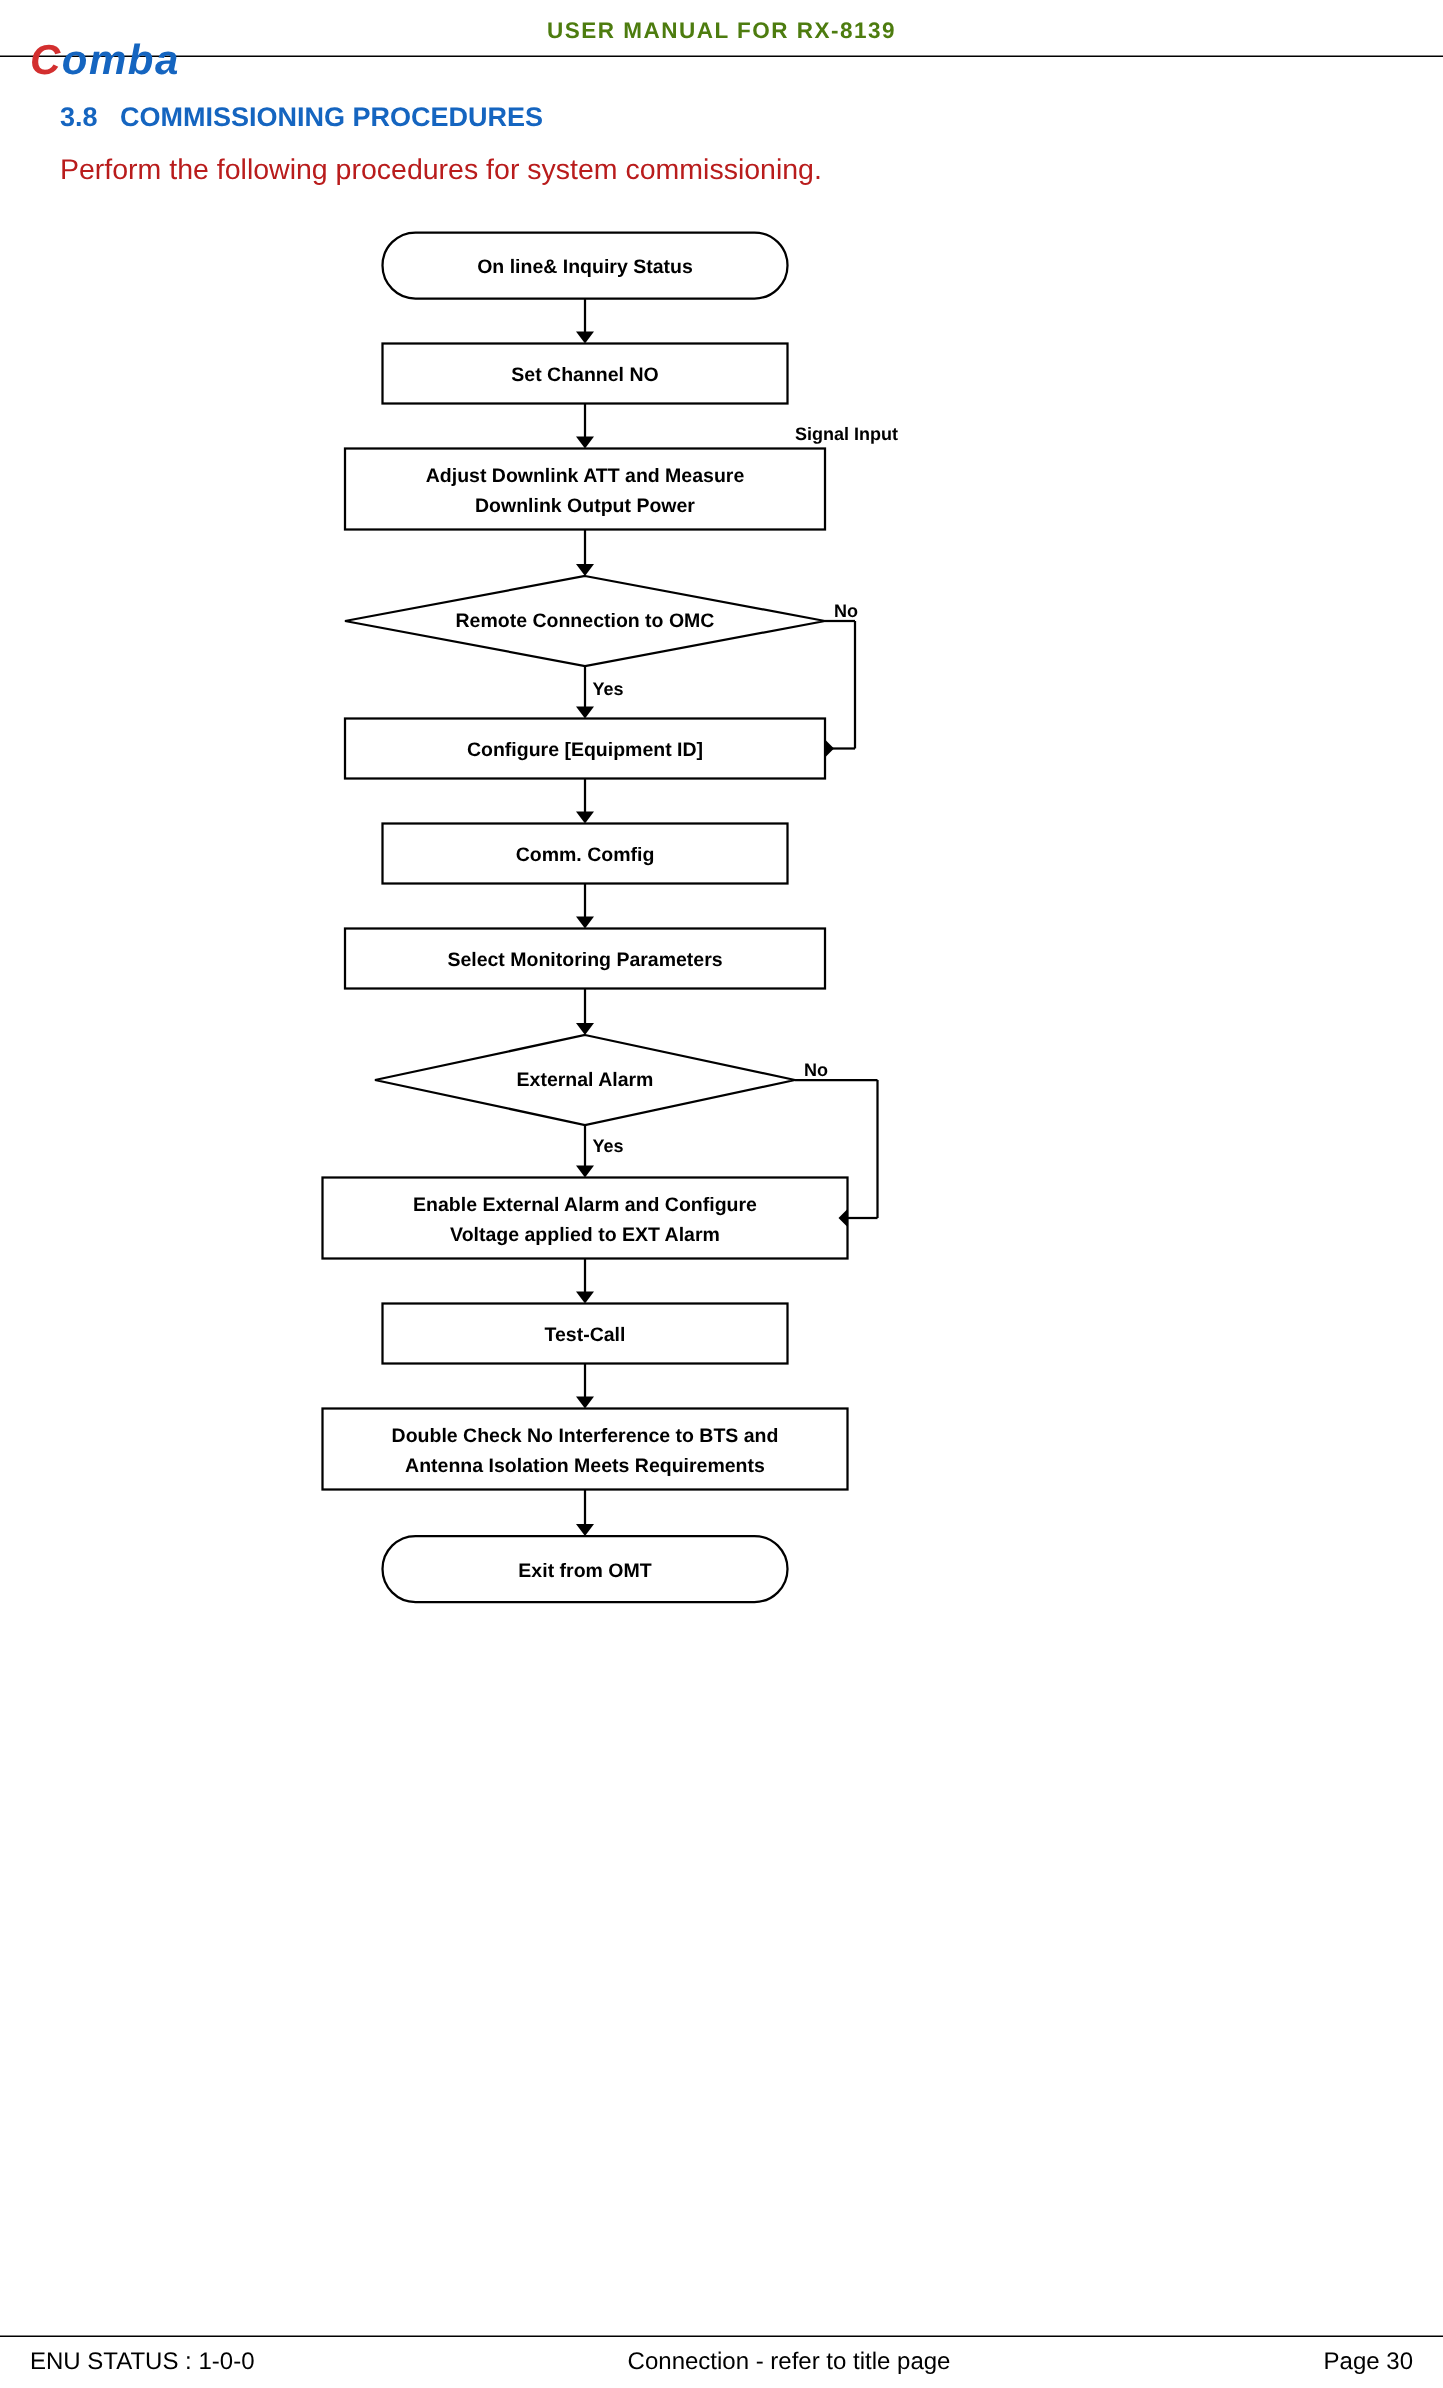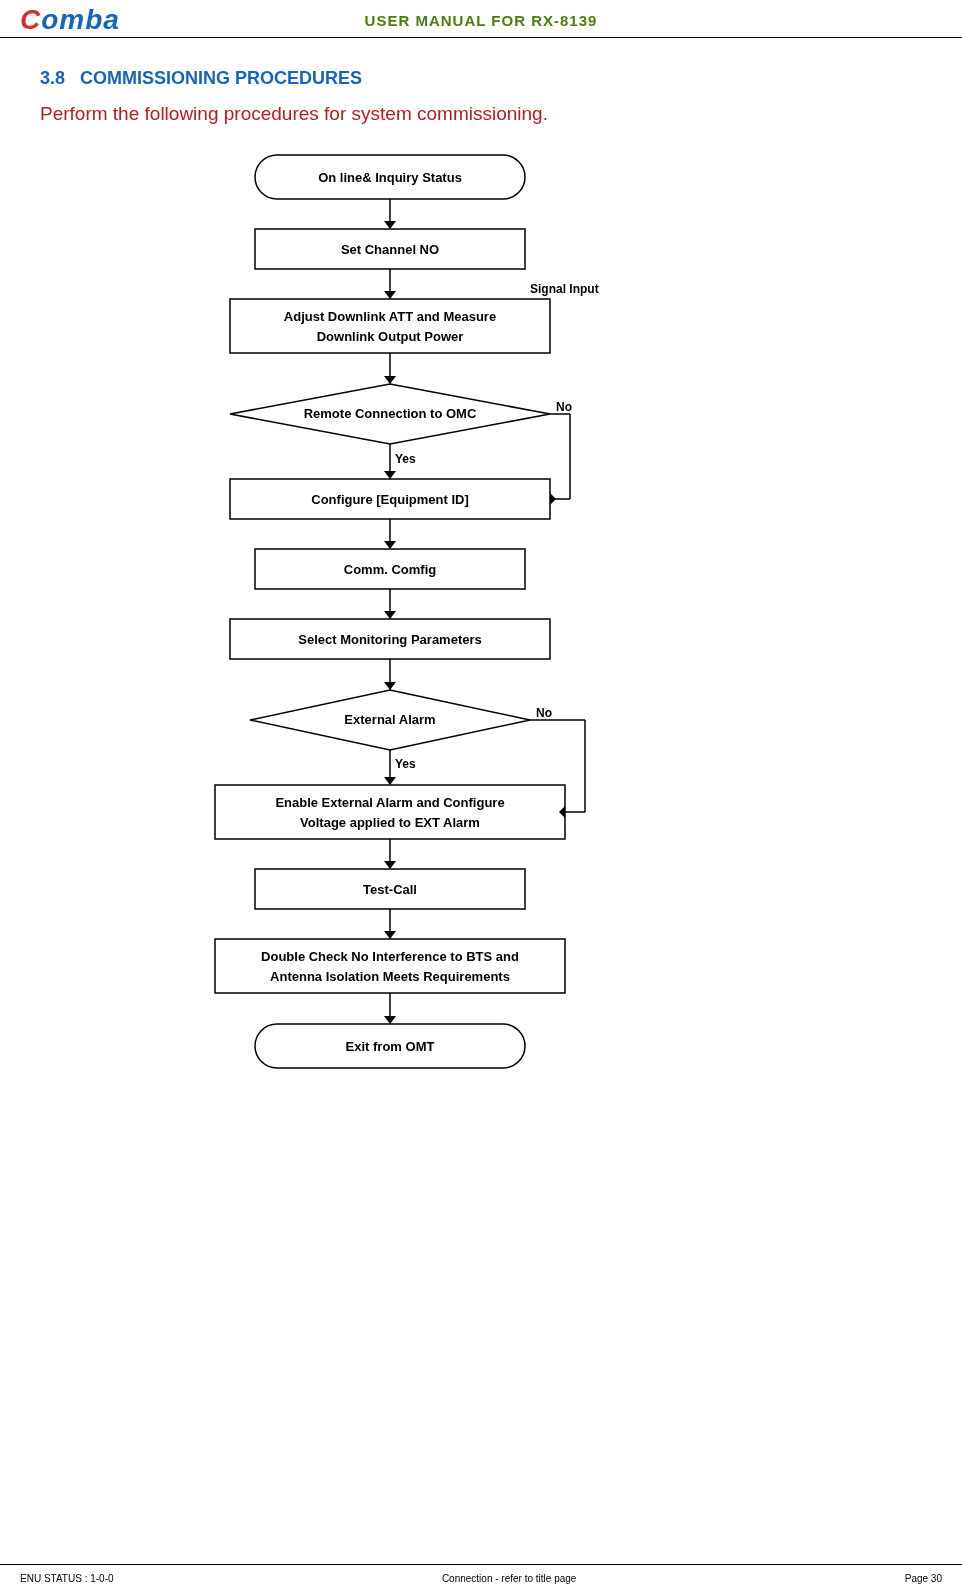--- a/index.html
+++ b/index.html
@@ -16,21 +16,21 @@
       display: flex;
       align-items: center;
       justify-content: center;
       padding: 12px 20px 8px 20px;
       border-bottom: 1px solid #000;
       position: relative;
     }
     .logo-area {
       position: absolute;
       left: 20px;
-      top: 4px;
+      top: 24px;
     }
     .logo-text {
       font-size: 28px;
       font-weight: bold;
       color: #d32f2f;
       font-style: italic;
       letter-spacing: 1px;
     }
     .logo-text span {
       color: #1565c0;
@@ -65,21 +65,21 @@
     .footer {
       position: absolute;
       bottom: 0;
       left: 0;
       right: 0;
       display: flex;
       justify-content: space-between;
       align-items: center;
       padding: 8px 20px;
       border-top: 1px solid #000;
-      font-size: 10px;
+      font-size: 16px;
     }
 
     
     .flowchart-svg-container {
       width: 100%;
       display: flex;
       justify-content: flex-start;
       font-weight: bold;
     }
   </style>

